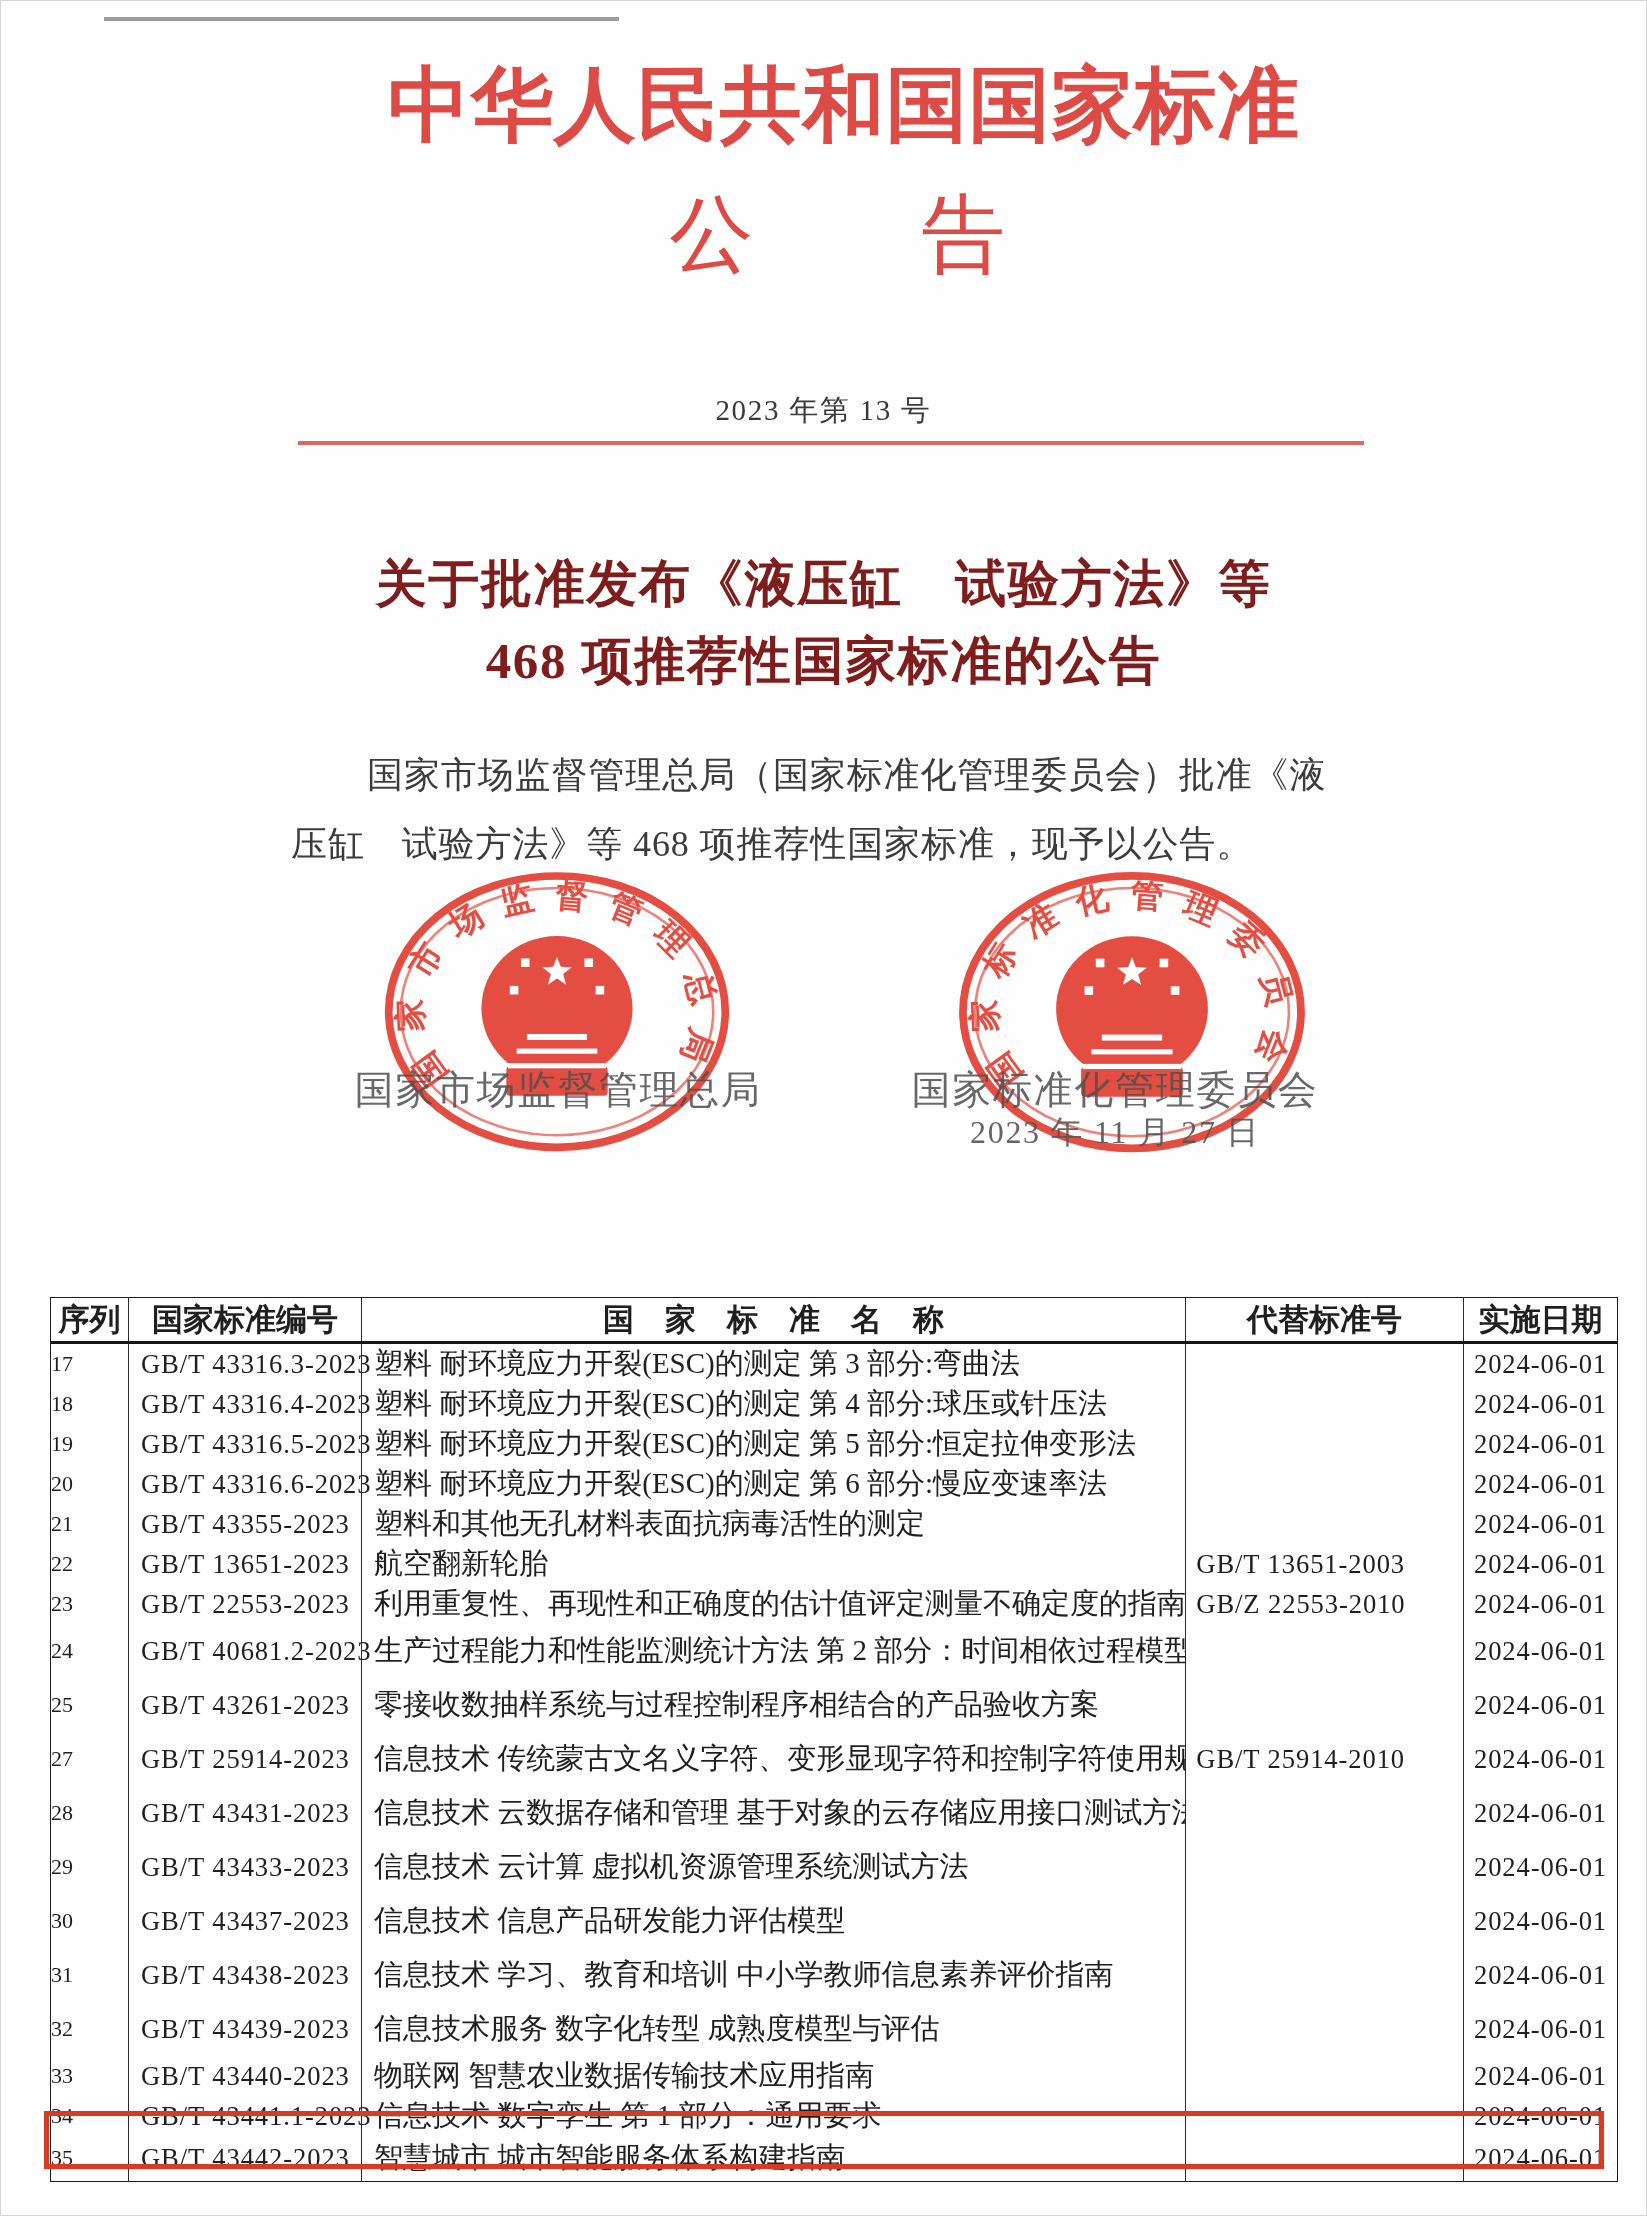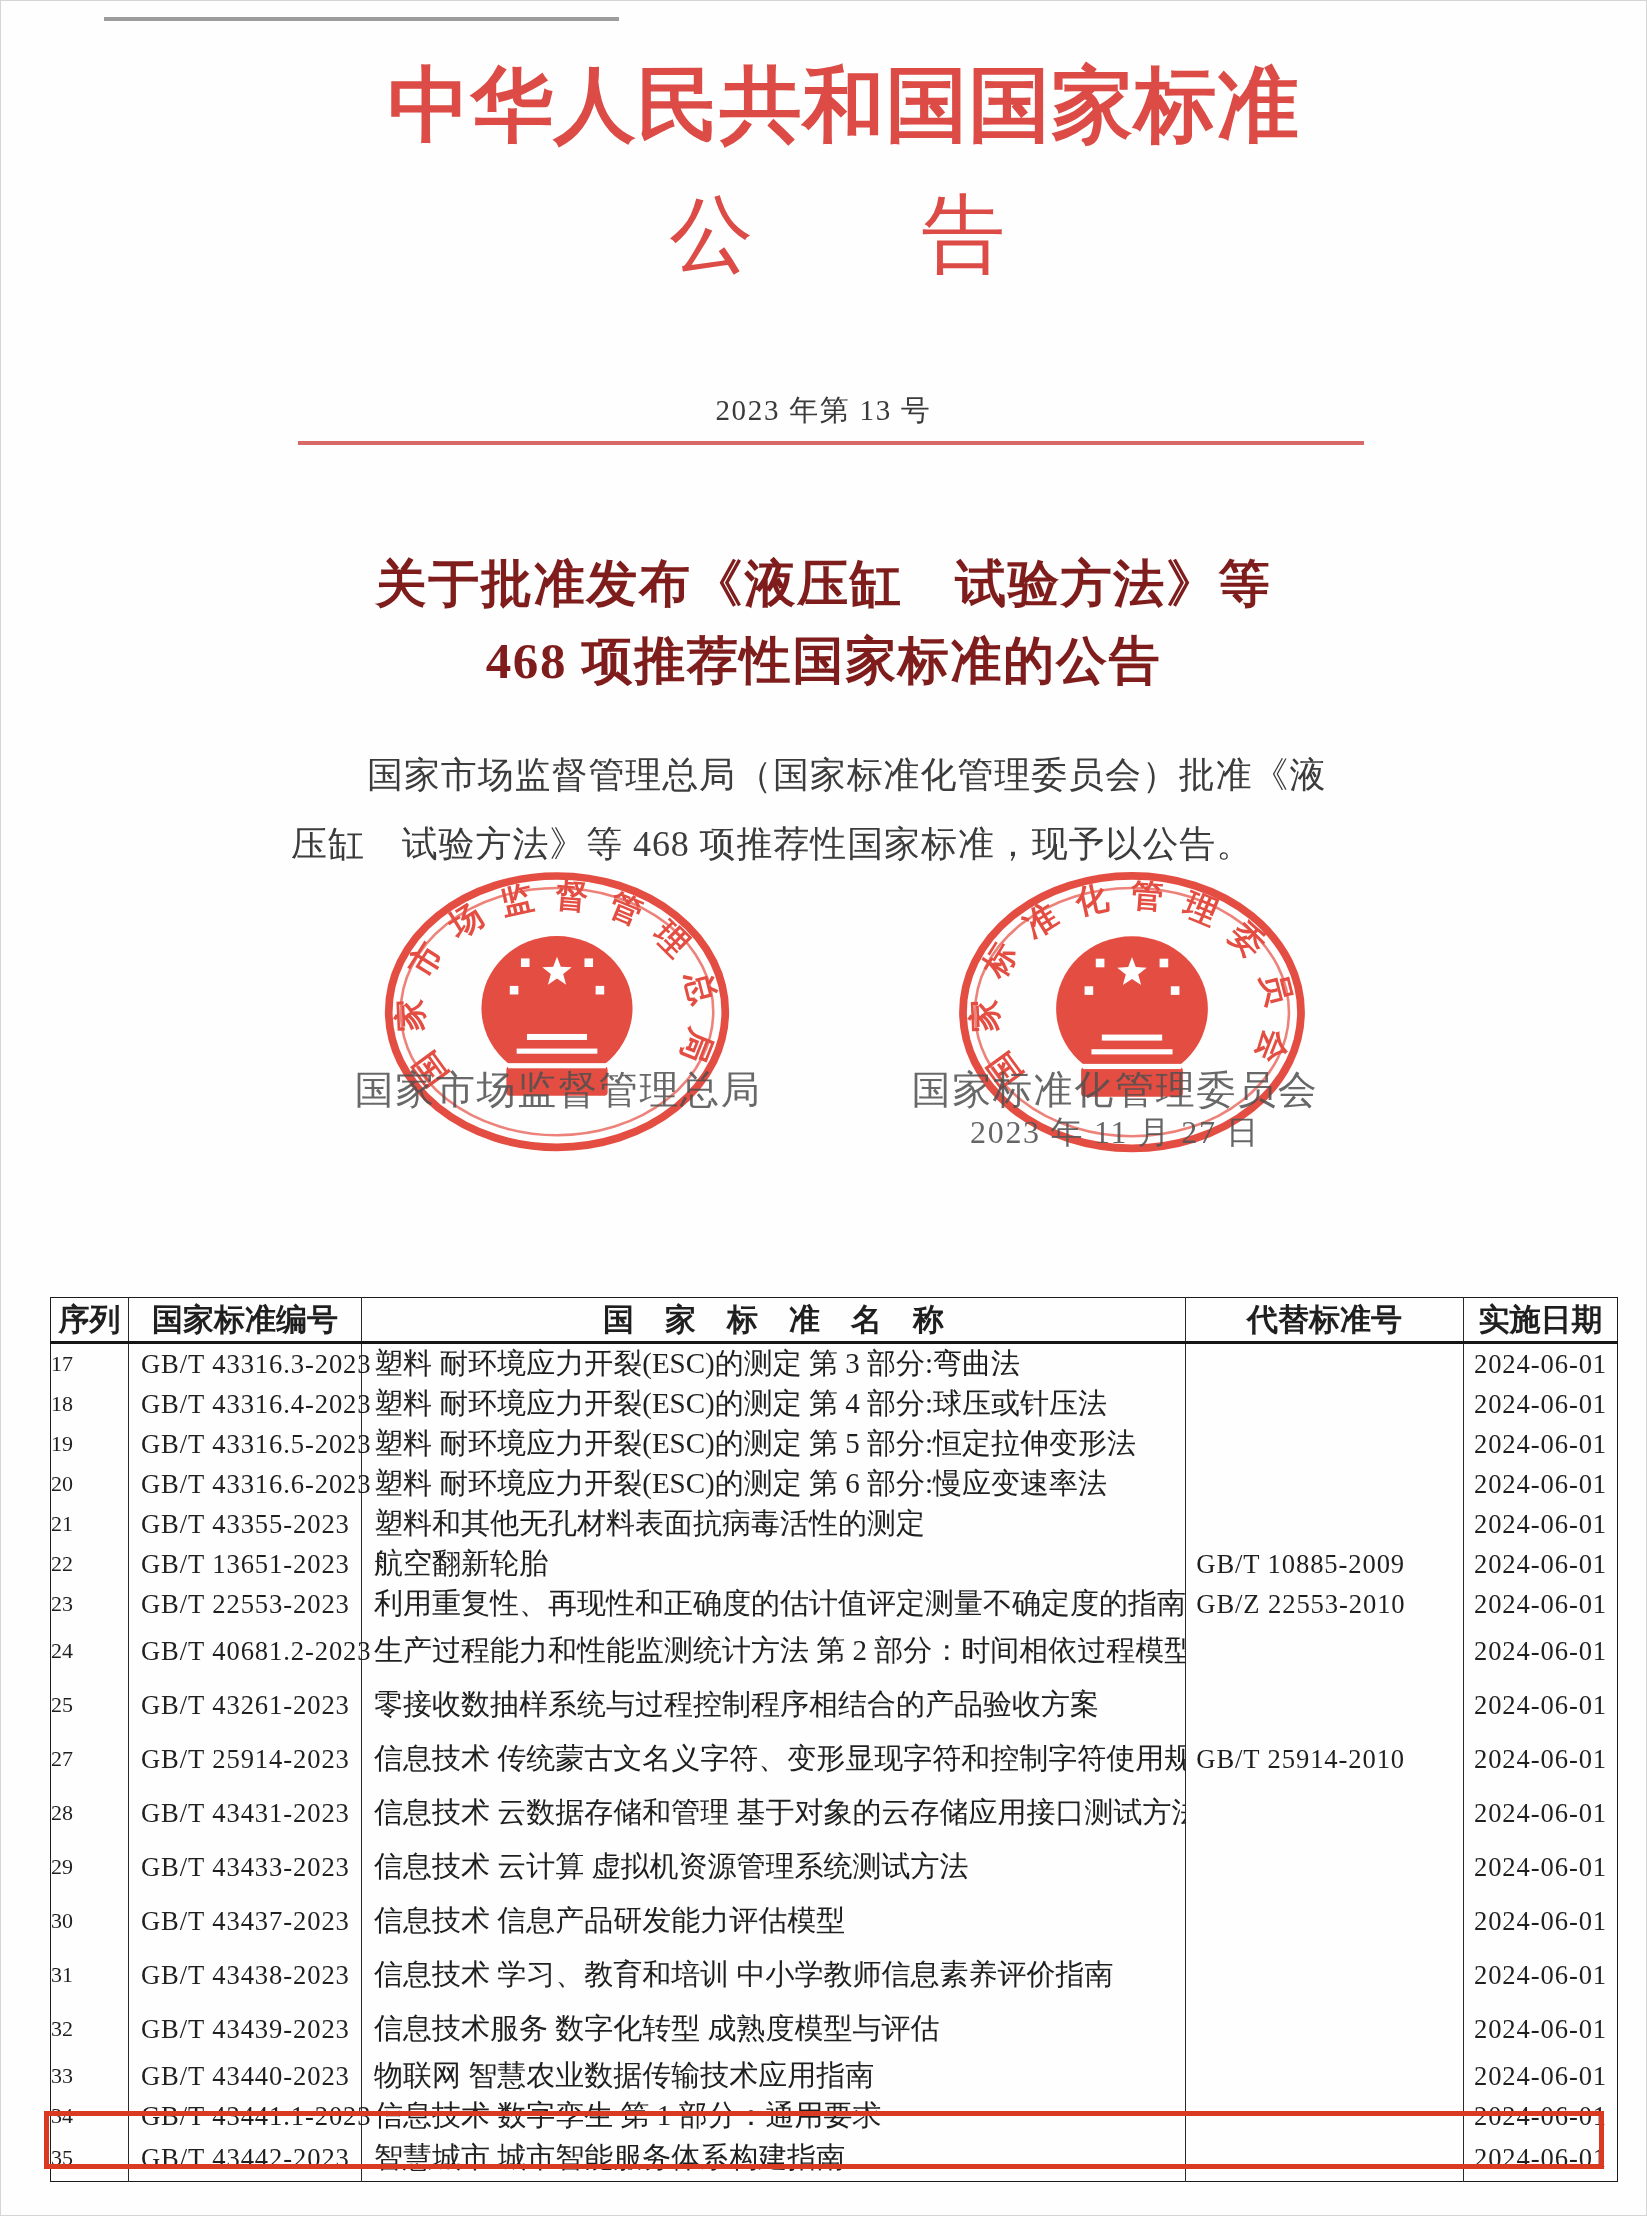--- a/index.html
+++ b/index.html
@@ -229,21 +229,21 @@
     <td class="seq">21</td>
     <td class="code">GB/T 43355-2023</td>
     <td class="name">塑料和其他无孔材料表面抗病毒活性的测定</td>
     <td class="replaced"></td>
     <td class="date">2024-06-01</td>
   </tr>
           <tr>
     <td class="seq">22</td>
     <td class="code">GB/T 13651-2023</td>
     <td class="name">航空翻新轮胎</td>
-    <td class="replaced">GB/T 10885-2009</td>
+    <td class="replaced">GB/T 13651-2003</td>
     <td class="date">2024-06-01</td>
   </tr>
           <tr>
     <td class="seq">23</td>
     <td class="code">GB/T 22553-2023</td>
     <td class="name">利用重复性、再现性和正确度的估计值评定测量不确定度的指南</td>
     <td class="replaced">GB/Z 22553-2010</td>
     <td class="date">2024-06-01</td>
   </tr>
           <tr>

